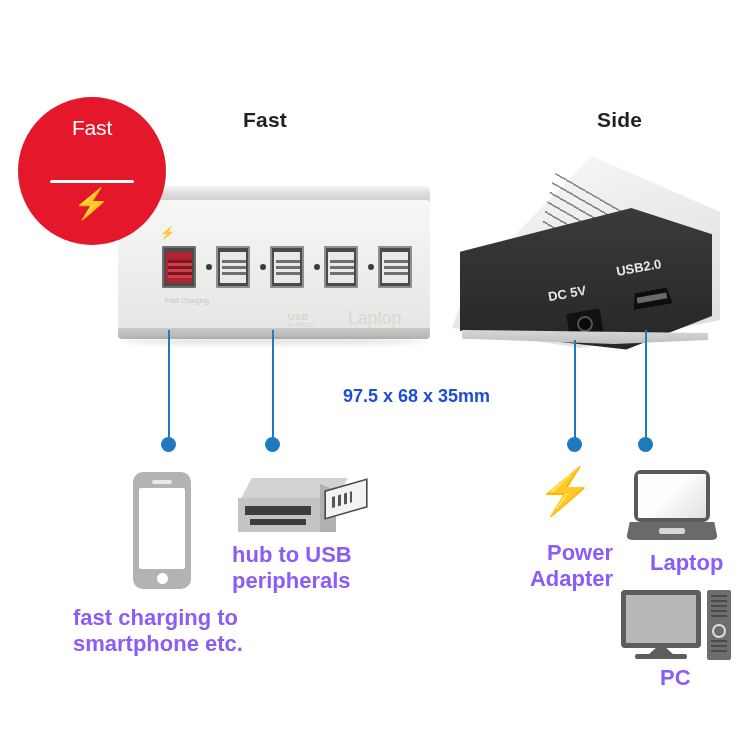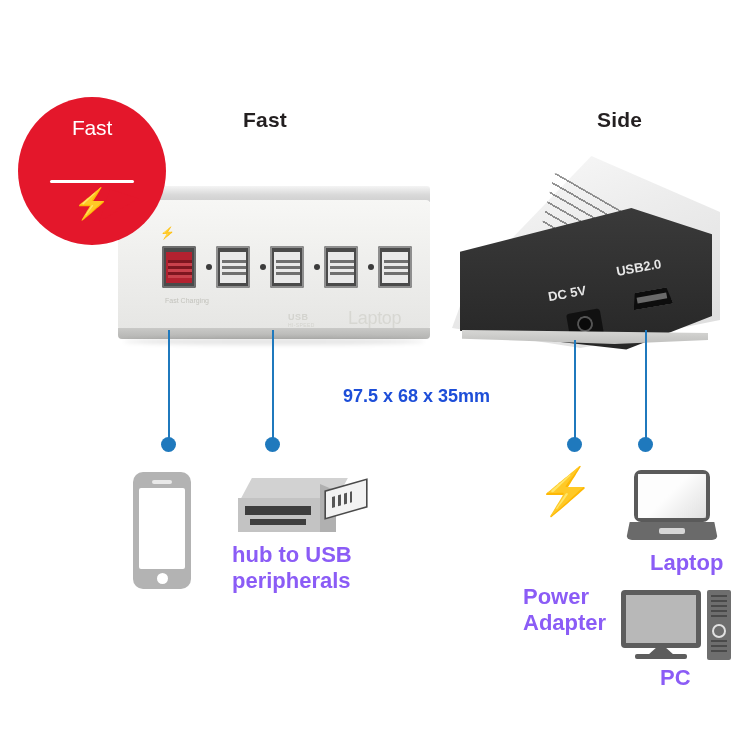--- a/index.html
+++ b/index.html
@@ -373,34 +373,36 @@
   <div class="conn-line abs" style="left: 645px; top: 330px; height: 110px; background: rgb(31, 121, 189);"></div>
   <div class="conn-dot abs" style="left: 638px; top: 437px; background: rgb(31, 121, 189);"></div>
 
   <div id="phone-icon" class="abs">
     <div class="body">
       <div class="speaker"></div>
       <div class="screen"></div>
       <div class="home"></div>
     </div>
   </div>
+  <div class="caption" style="left:73px; top:605px;">fast charging to
+smartphone etc.</div>
 
   <div id="hub-icon" class="abs">
     <div class="top"></div>
     <div class="right"></div>
     <div class="front"></div>
     <div class="slot1"></div>
     <div class="slot2"></div>
     <div class="plug"></div>
   </div>
   <div class="caption" style="left:232px; top:542px;">hub to USB
 peripherals</div>
 
   <div id="bolt-icon" class="abs">⚡</div>
-  <div class="caption" style="left:523px; top:540px; text-align:left; width:90px;margin-top:44px;">Power
+  <div class="caption" style="left:523px; top:540px; text-align:right; width:90px;">Power
 Adapter</div>
 
   <div id="laptop-icon" class="abs">
     <div class="lid"></div>
     <div class="base"></div>
     <div class="pad"></div>
   </div>
   <div class="caption" style="left:650px; top:550px;">Laptop</div>
 
   <div id="pc-icon" class="abs">

